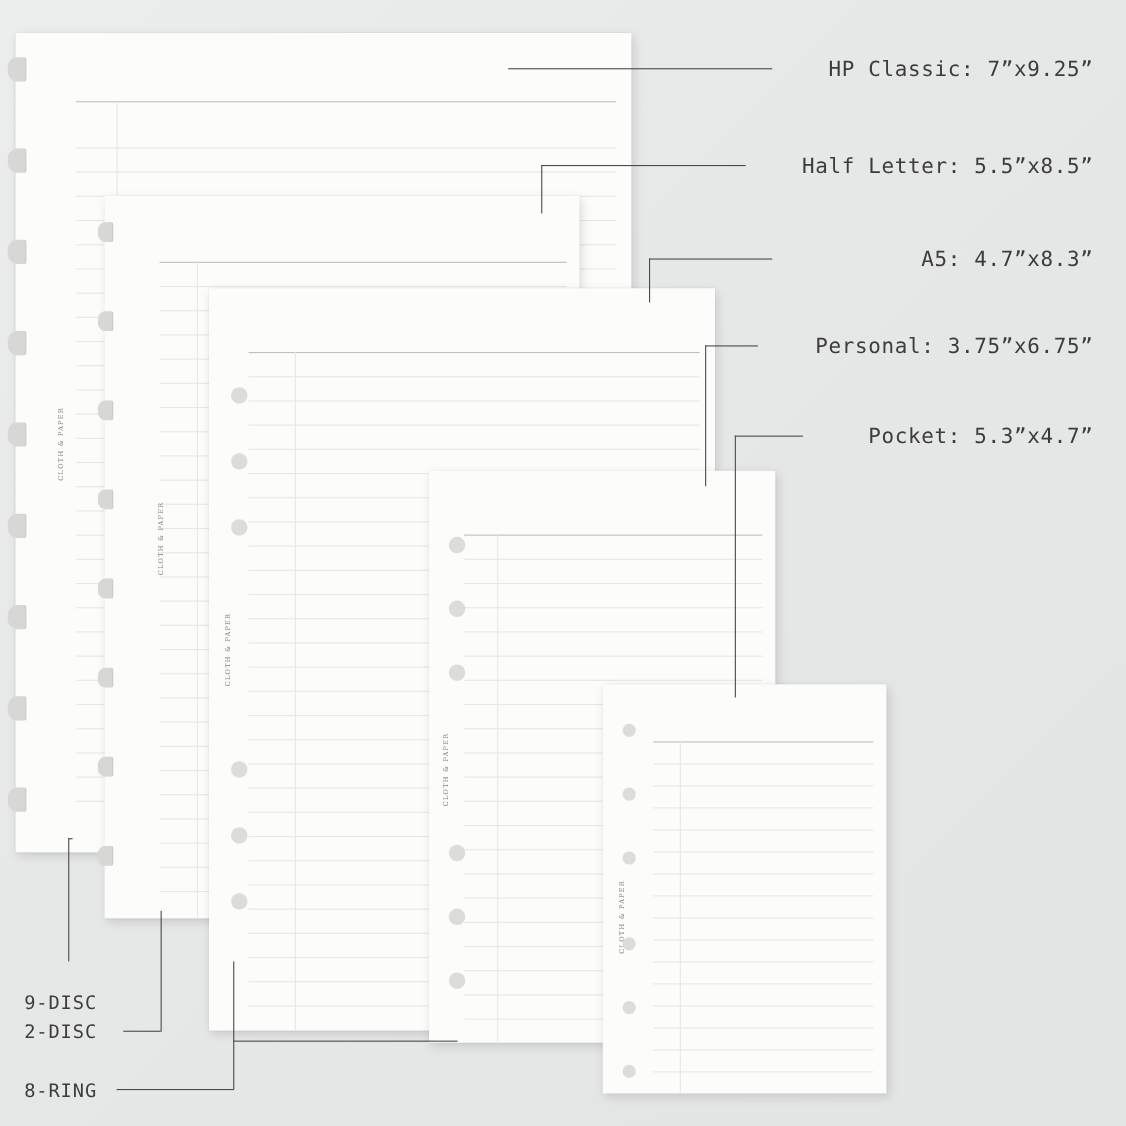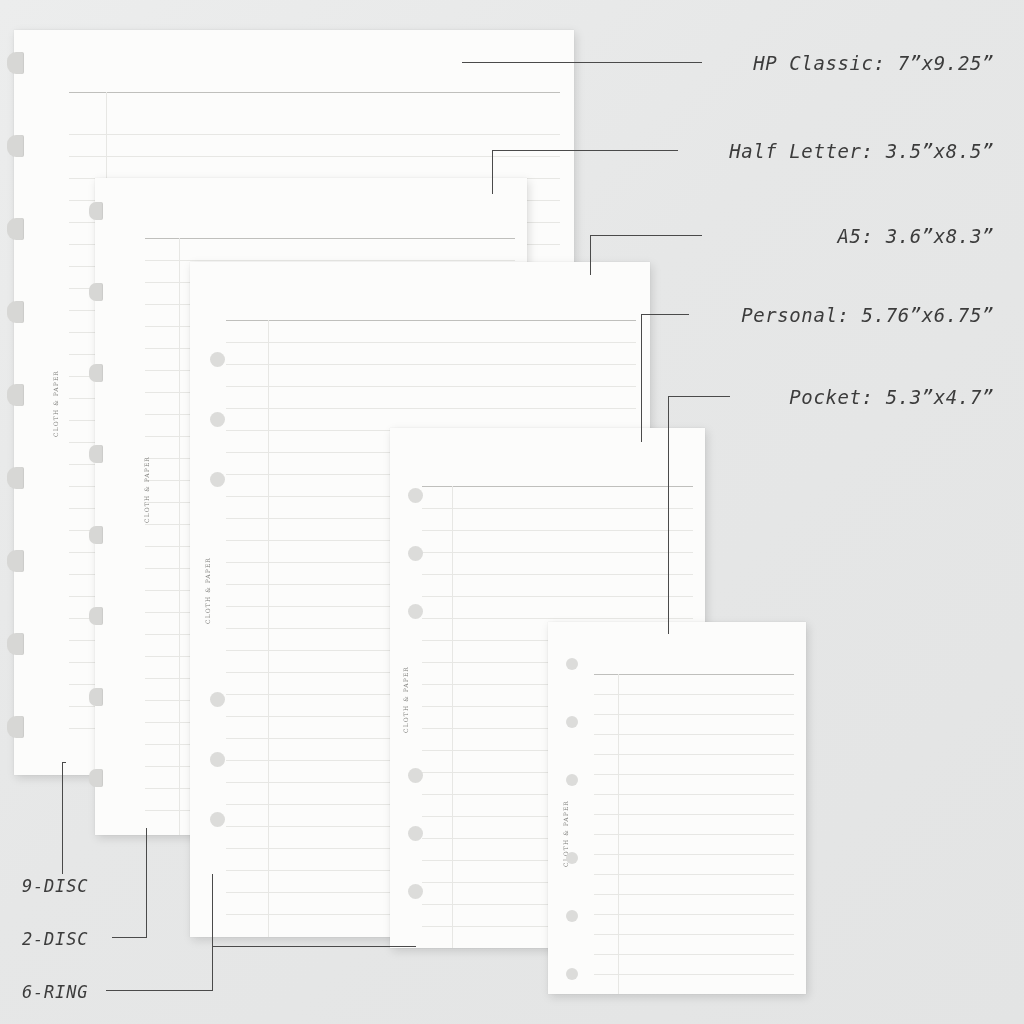--- a/index.html
+++ b/index.html
@@ -82,21 +82,20 @@
     width: 12px;
     height: 12px;
   }
 
   
   .label {
     position: absolute;
     font-family: "DejaVu Sans Mono", monospace;
     color: #3c3c3c;
     white-space: nowrap;
-    font-style: italic;
   }
   .label-right {
     font-size: 19px;
     letter-spacing: 0.6px;
     text-align: right;
   }
   .label-left {
     font-size: 17px;
     letter-spacing: 0.8px;
   }
@@ -301,40 +300,40 @@
     <div class="ring sm" style="left:18px; top:230px;"></div>
     <div class="ring sm" style="left:18px; top:288px;"></div>
     <div class="ring sm" style="left:18px; top:346px;"></div>
   </div>
 
   <div class="leader h" style="left:462px; top:62px; width:240px;"></div>
   <div class="label label-right" style="right:30px; top:52px;">HP Classic: 7”x9.25”</div>
 
   <div class="leader h" style="left:492px; top:150px; width:186px;"></div>
   <div class="leader v" style="left:492px; top:150px; height:44px;"></div>
-  <div class="label label-right" style="right:30px; top:140px;">Half Letter: 3.5”x8.5”</div>
+  <div class="label label-right" style="right:30px; top:140px;">Half Letter: 5.5”x8.5”</div>
 
   <div class="leader h" style="left:590px; top:235px; width:112px;"></div>
   <div class="leader v" style="left:590px; top:235px; height:40px;"></div>
-  <div class="label label-right" style="right:30px; top:225px;">A5: 3.6”x8.3”</div>
+  <div class="label label-right" style="right:30px; top:225px;">A5: 4.7”x8.3”</div>
 
   <div class="leader h" style="left:641px; top:314px; width:48px;"></div>
   <div class="leader v" style="left:641px; top:314px; height:128px;"></div>
-  <div class="label label-right" style="right:30px; top:304px;">Personal: 5.76”x6.75”</div>
+  <div class="label label-right" style="right:30px; top:304px;">Personal: 3.75”x6.75”</div>
 
   <div class="leader h" style="left:668px; top:396px; width:62px;"></div>
   <div class="leader v" style="left:668px; top:396px; height:238px;"></div>
   <div class="label label-right" style="right:30px; top:386px;">Pocket: 5.3”x4.7”</div>
 
-  <div class="label label-left" style="left:22px; top:876px;text-align:center;">9-DISC</div>
+  <div class="label label-left" style="left:22px; top:902px;text-align:center;">9-DISC</div>
   <div class="leader h" style="left:62px; top:762px; width:4px;"></div>
   <div class="leader v" style="left:62px; top:762px; height:112px;"></div>
 
   <div class="label label-left" style="left:22px; top:929px;">2-DISC</div>
   <div class="leader h" style="left:112px; top:937px; width:34px;"></div>
   <div class="leader v" style="left:146px; top:828px; height:110px;"></div>
 
-  <div class="label label-left" style="left:22px; top:982px;">6-RING</div>
+  <div class="label label-left" style="left:22px; top:982px;">8-RING</div>
   <div class="leader h" style="left:106px; top:990px; width:106px;"></div>
   <div class="leader v" style="left:212px; top:874px; height:117px;"></div>
   <div class="leader h" style="left:212px; top:946px; width:204px;"></div>
 
 </div>
 
 </body></html>

